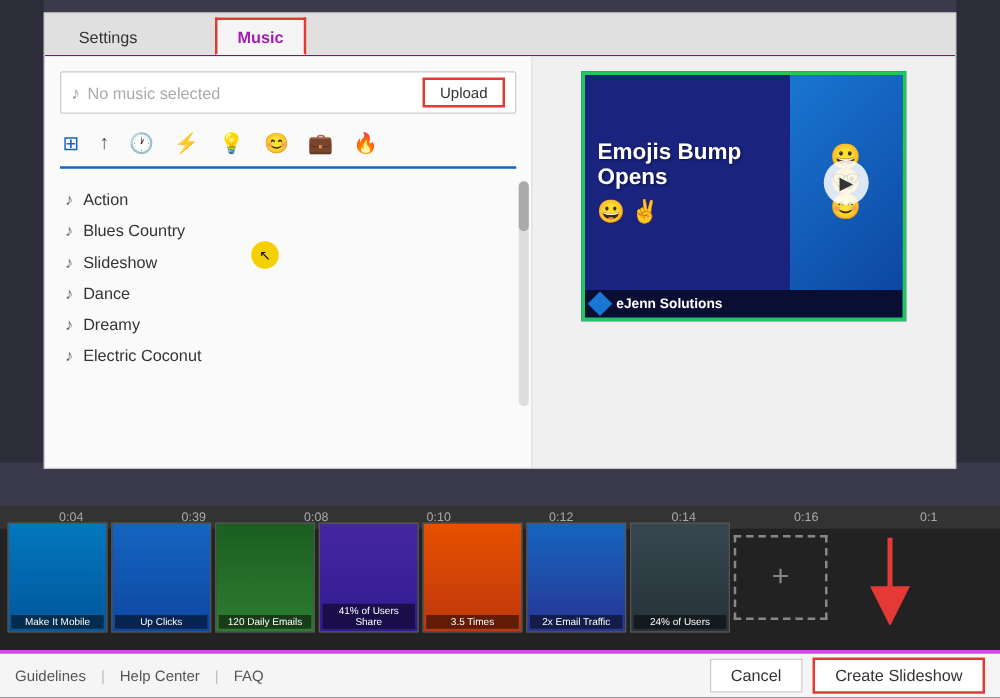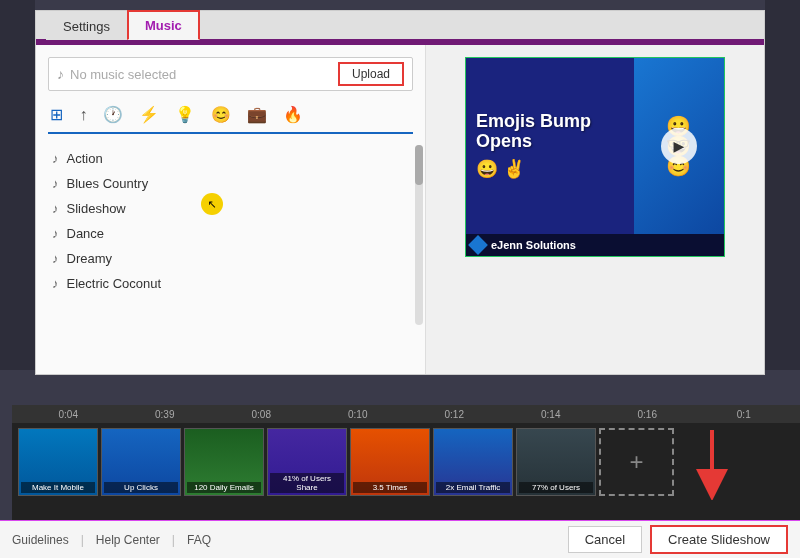--- a/index.html
+++ b/index.html
@@ -45,25 +45,26 @@
       left: 35px;
       right: 35px;
       height: 365px;
       background: #f0f0f0;
       border: 1px solid #ccc;
     }
 
     
     .tabs-row {
       display: flex;
-      align-items: flex-end;
+      align-items: center;
       background: #e0e0e0;
-      border-bottom: 6px solid #701a75;
+      border-bottom: 1px solid #701a75;
       padding-left: 10px;
       height: 34px;
+      gap: 45px;
     }
 
     .tab {
       padding: 6px 16px;
       cursor: pointer;
       font-size: 13px;
       color: #333;
       border: 1px solid transparent;
       border-bottom: none;
       position: relative;
@@ -214,21 +215,21 @@
       align-items: flex-start;
       justify-content: center;
     }
 
     .video-preview {
       width: 260px;
       height: 200px;
       background: #1a237e;
       position: relative;
       overflow: hidden;
-      border: 1px solid #22c55e;
+      border: 3px solid #22c55e;
     }
 
     .video-content {
       position: absolute;
       top: 0; left: 0; right: 0; bottom: 0;
       display: flex;
       flex-direction: column;
       justify-content: space-between;
     }
 
@@ -315,21 +316,21 @@
       height: 14px;
       background: #1976d2;
       transform: rotate(45deg);
       display: inline-block;
     }
 
     
     .timeline-section {
       position: absolute;
       bottom: 38px;
-      left: 12px;
+      left: 0;
       right: 0;
       height: 115px;
       background: #222;
     }
 
     .timeline-ruler {
       height: 18px;
       background: #333;
       display: flex;
       align-items: center;
@@ -347,21 +348,21 @@
 
     .timeline-clips {
       display: flex;
       align-items: center;
       padding: 4px 6px;
       gap: 3px;
       height: 78px;
     }
 
     .clip-item {
-      height: 68px;
+      height: 88px;
       width: 80px;
       background: #444;
       border: 1px solid #555;
       flex-shrink: 0;
       overflow: hidden;
       position: relative;
       display: flex;
       align-items: flex-end;
     }
 
@@ -396,21 +397,21 @@
     }
 
     
     .footer-bar {
       position: absolute;
       bottom: 0;
       left: 0;
       right: 0;
       height: 38px;
       background: #f5f5f5;
-      border-top: 1px solid #d946ef;
+      border-top: 3px solid #d946ef;
       display: flex;
       align-items: center;
       justify-content: space-between;
       padding: 16px 12px;
     }
 
     .footer-links {
       display: flex;
       gap: 12px;
       font-size: 12px;
@@ -598,21 +599,21 @@
       <div class="clip-label">3.5 Times</div>
     </div>
 
     <div class="clip-item">
       <div class="clip-bg clip-6"></div>
       <div class="clip-label">2x Email Traffic</div>
     </div>
 
     <div class="clip-item">
       <div class="clip-bg clip-7"></div>
-      <div class="clip-label">77% of Users</div>
+      <div class="clip-label">24% of Users</div>
     </div>
 
     <div class="clip-add">
       <span>+</span>
     </div>
 
   </div>
 </div>
 
 <div style="position:absolute; right:68px; bottom:55px; z-index:20;">

